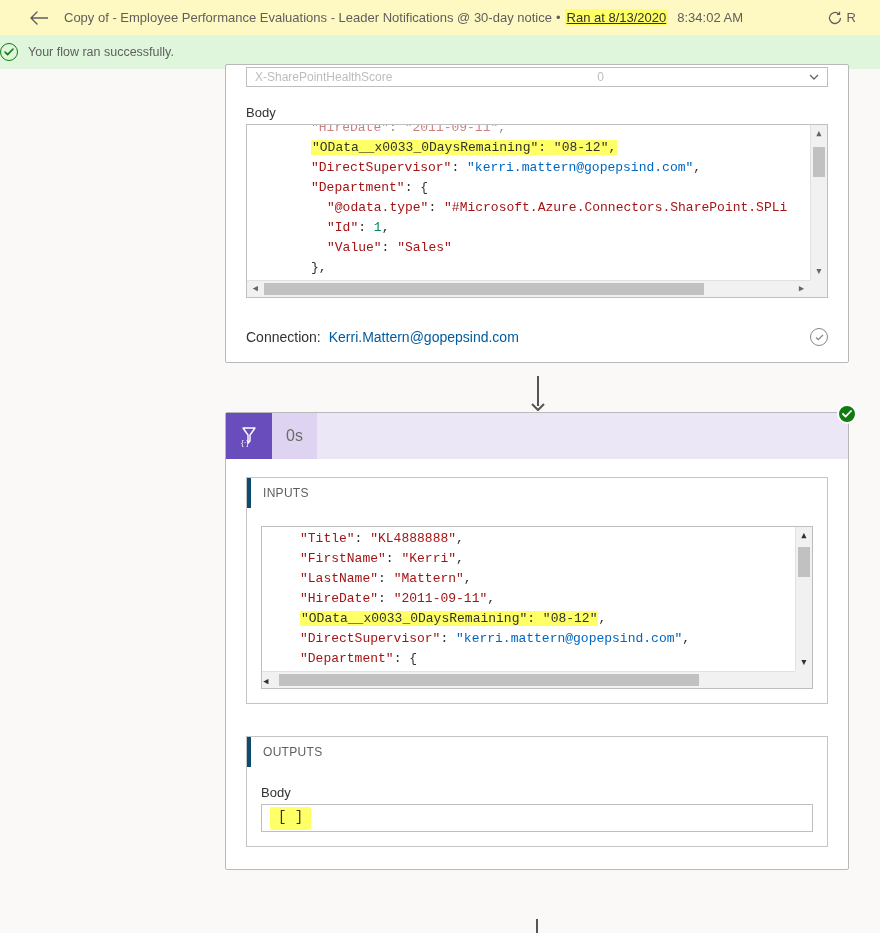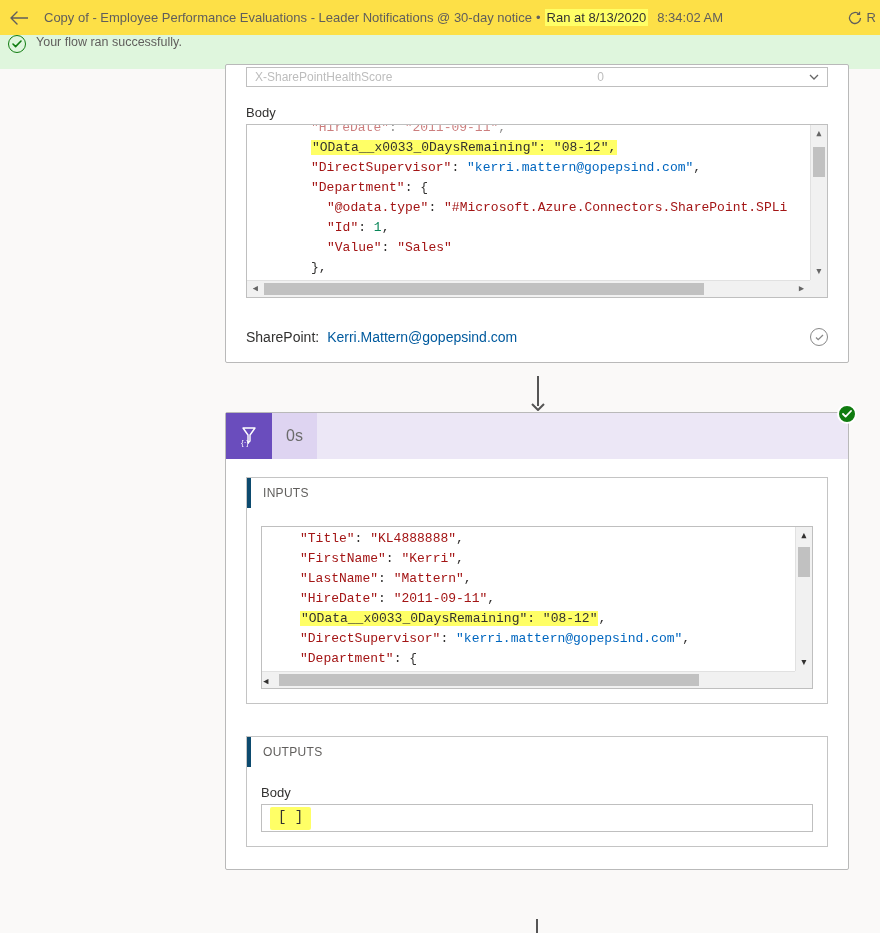--- a/index.html
+++ b/index.html
@@ -15,61 +15,62 @@
       width: 880px;
       height: 933px;
       overflow: hidden;
     }
 
     
     .top-bar {
       display: flex;
       align-items: center;
       height: 35px;
-      padding: 0 0;
-      background: #fde047;
+      padding: 0 20px;
+      background: #fef9c3;
       font-size: 13px;
     }
     .back-arrow {
       padding: 6px 10px;
       color: #605e5c;
       cursor: pointer;
     }
     .back-arrow svg { display: block; }
     .flow-title {
       flex: 0 1 auto;
       white-space: nowrap;
       color: #605e5c;
       margin-left: 6px;
     }
     .dot-sep { margin: 0 4px; color: #605e5c; }
     .ran-at {
       background: #ffff66;
       padding: 1px 2px;
+      text-decoration: underline;
     }
     .ran-time { color: #605e5c; margin-left: 9px; }
     .refresh-area {
       margin-left: auto;
       display: flex;
       align-items: center;
       color: #605e5c;
       padding: 0 4px;
       overflow: hidden;
     }
     .refresh-area svg { display: block; margin-right: 4px; }
     .refresh-text { }
 
     
     .success-banner {
       background: #dff6dd;
       color: #605e5c;
       display: flex;
-      align-items: flex-start;
+      align-items: center;
       height: 34px;
-      padding: 0 8px;
+      padding: 0 0;
       font-size: 12.5px;
     }
     .success-icon {
       color: #107c10;
       margin-right: 10px;
       width: 18px;
       height: 18px;
       border: 1.5px solid #107c10;
       border-radius: 50%;
       display: inline-flex;
@@ -425,21 +426,21 @@
         <div class="hscroll-track">
           <div class="hscroll-left">◂</div>
           <div class="hscroll-thumb"></div>
           <div class="hscroll-right">▸</div>
         </div>
         <div class="corner"></div>
       </div>
     </div>
 
     <div class="connection-row">
-      <span class="connection-label">SharePoint:</span>
+      <span class="connection-label">Connection:</span>
       <span class="connection-link">Kerri.Mattern@gopepsind.com</span>
       <span class="connection-check">
         <svg width="9" height="7" viewBox="0 0 9 7">
             <path d="M1 3.5 L3.2 5.7 L8 1" stroke="currentColor" stroke-width="1.3" fill="none"></path>
           </svg>
       </span>
     </div>
   </div>
 
   <svg class="arrow-down" width="18" height="36" viewBox="0 0 18 36">

